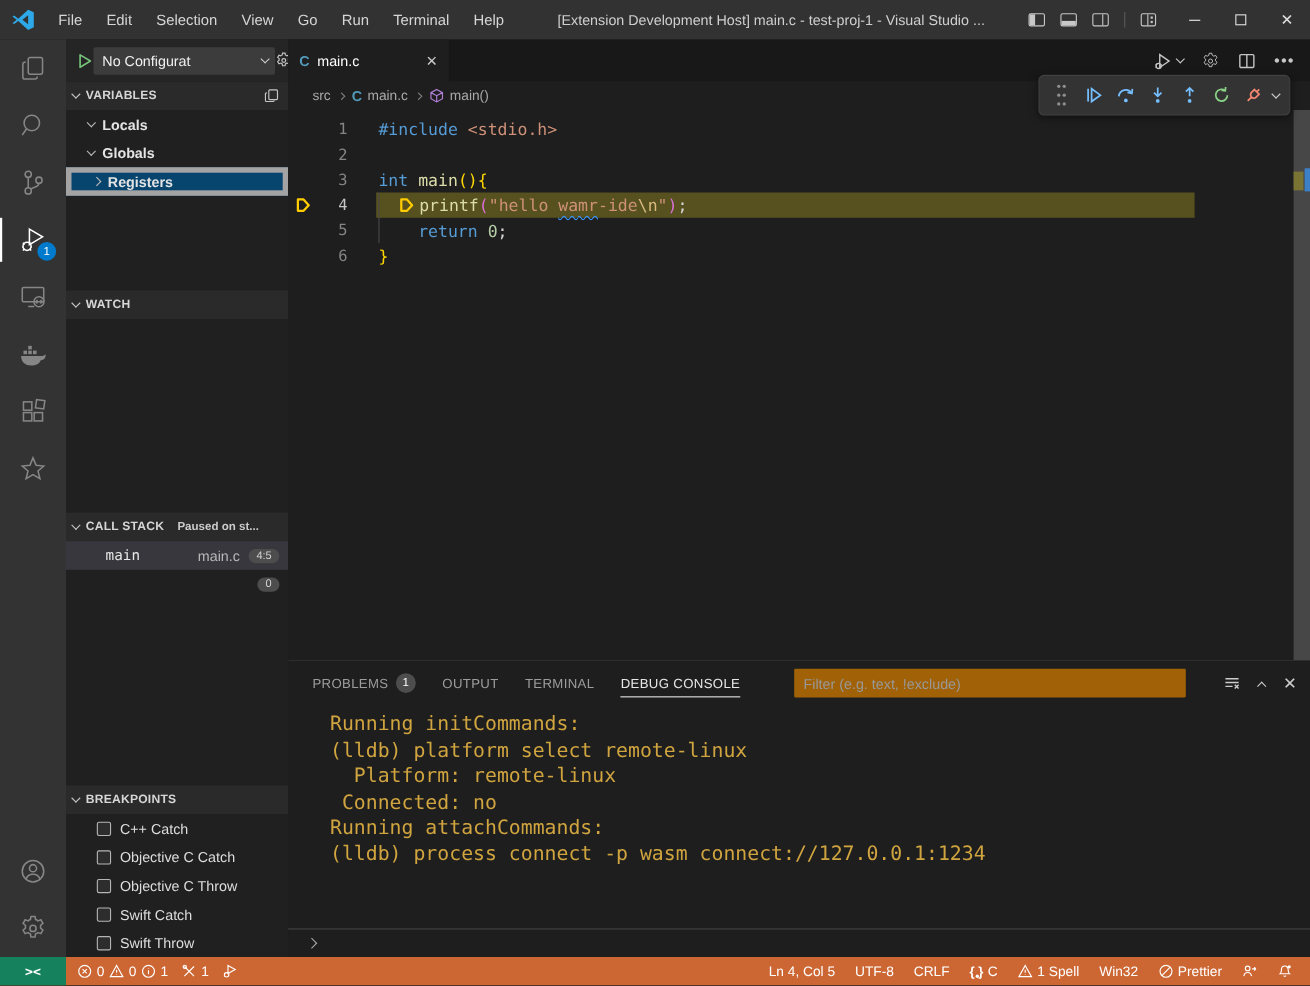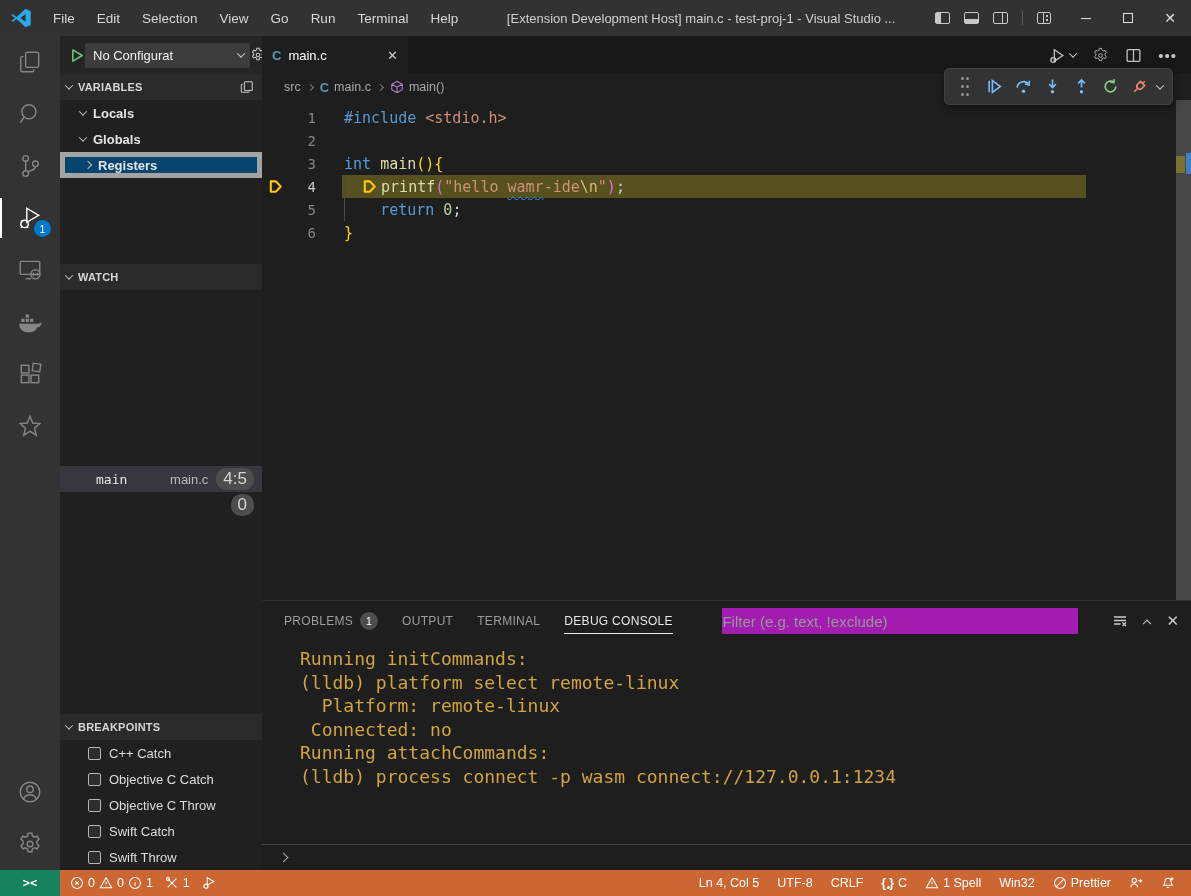--- a/index.html
+++ b/index.html
@@ -69,21 +69,21 @@
   .tree-row.selected { background:#07456e; border:5px solid #a3a3a3; }
   .filler { flex:none; }
   .var-filler { height:86px; }
   .watch-filler { height:176px; }
   .cs-filler { flex:1; }
 
   .cs-row { height:26px; display:flex; align-items:center; padding:0 8px 0 36px; gap:8px; flex:none; }
   .cs-row.frame { background:#37373d; }
   .cs-frame-name { font-family:"DejaVu Sans Mono", monospace; font-size:13px; color:#e8e8e8; }
   .cs-file { margin-left:auto; color:#b9b9b9; }
-  .badge-pill { background:#4d4d4d; color:#d4d4d4; border-radius:10px; font-size:17px; padding:1px 7px; }
+  .badge-pill { background:#4d4d4d; color:#d4d4d4; border-radius:10px; font-size:10px; padding:1px 7px; }
   .cs-row.session { justify-content:flex-end; }
 
   .bp-row { height:26px; display:flex; align-items:center; padding-left:28px; gap:8px; flex:none; color:#dddddd; }
   .bp-check { width:13px; height:13px; border:1.5px solid #b5b5b5; background:#2d2d2d; border-radius:2px; flex:none; }
 
   
   .editor-col { flex:1; display:flex; flex-direction:column; min-width:0; position:relative; }
   .tabbar { height:38px; background:#181818; display:flex; align-items:stretch; flex:none; }
   .tab { width:146px; background:#1e1e1e; display:flex; align-items:center; padding:0 10px; gap:7px; }
   .file-c { color:#519aba; font-weight:bold; font-size:13px; }
@@ -131,22 +131,22 @@
   
   .panel { height:270px; background:#1e1e1e; border-top:1px solid #2d2d2d; display:flex; flex-direction:column; flex:none; }
   .panel-head { height:40px; display:flex; align-items:center; padding:0 12px 0 22px; gap:24px; flex:none; }
   .panel-tab { font-size:12px; color:#9d9d9d; letter-spacing:.3px; display:flex; align-items:center; gap:7px;
     height:100%; position:relative; }
   .panel-tab.active { color:#e7e7e7; }
   .panel-tab.active::after { content:""; position:absolute; left:0; right:0; bottom:7px; height:1px; background:#e7e7e7; }
   .ptab-badge { min-width:18px; height:18px; border-radius:50%; background:#4d4d4d; color:#ffffff; font-size:10.5px;
     display:flex; align-items:center; justify-content:center; }
   .panel-spacer { flex:1; }
-  .filter-input { width:356px; height:26px; background:#a21caf; border:none; color:#cccccc; font-size:15px;
-    padding:0 0; font-family:"Liberation Sans", sans-serif; border-radius:1px; }
+  .filter-input { width:356px; height:26px; background:#a16207; border:none; color:#cccccc; font-size:13px;
+    padding:0 8px; font-family:"Liberation Sans", sans-serif; border-radius:1px; }
   .filter-input::placeholder { color:#989898; }
   .panel-acts { display:flex; align-items:center; gap:16px; margin-left:10px; }
   .panel-acts svg { width:16px; height:16px; stroke:#cccccc; fill:none; stroke-width:1.3; }
   .panel-close { color:#cccccc; font-size:15px; }
   .console { flex:1; padding:6px 0 0 38px; font-family:"DejaVu Sans Mono", monospace; font-size:18px; overflow:hidden; }
   .console-line { height:23.5px; line-height:23.5px; color:#d0a43f; white-space:pre; }
   .console-input { height:26px; border-top:1px solid #444444; display:flex; align-items:center; padding-left:18px; flex:none; }
   .prompt-chev { width:7px; height:7px; border-right:1.8px solid #a8a8a8; border-bottom:1.8px solid #a8a8a8; transform:rotate(-45deg); }
 
   
@@ -312,20 +312,25 @@
           </div>
         </div>
       <div class="filler var-filler"></div>
 
       <div class="pane-header">
         <span class="chev down"></span>
         <span class="ph-title">WATCH</span>
       </div>
       <div class="filler watch-filler"></div>
 
+      <div class="pane-header">
+        <span class="chev down"></span>
+        <span class="ph-title">CALL STACK</span>
+        <span class="ph-status">Paused on st...</span>
+      </div>
       <div class="cs-row frame">
         <span class="cs-frame-name">main</span>
         <span class="cs-file">main.c</span>
         <span class="badge-pill">4:5</span>
       </div>
       <div class="cs-row session">
         <span class="badge-pill">0</span>
       </div>
       <div class="filler cs-filler"></div>
 

